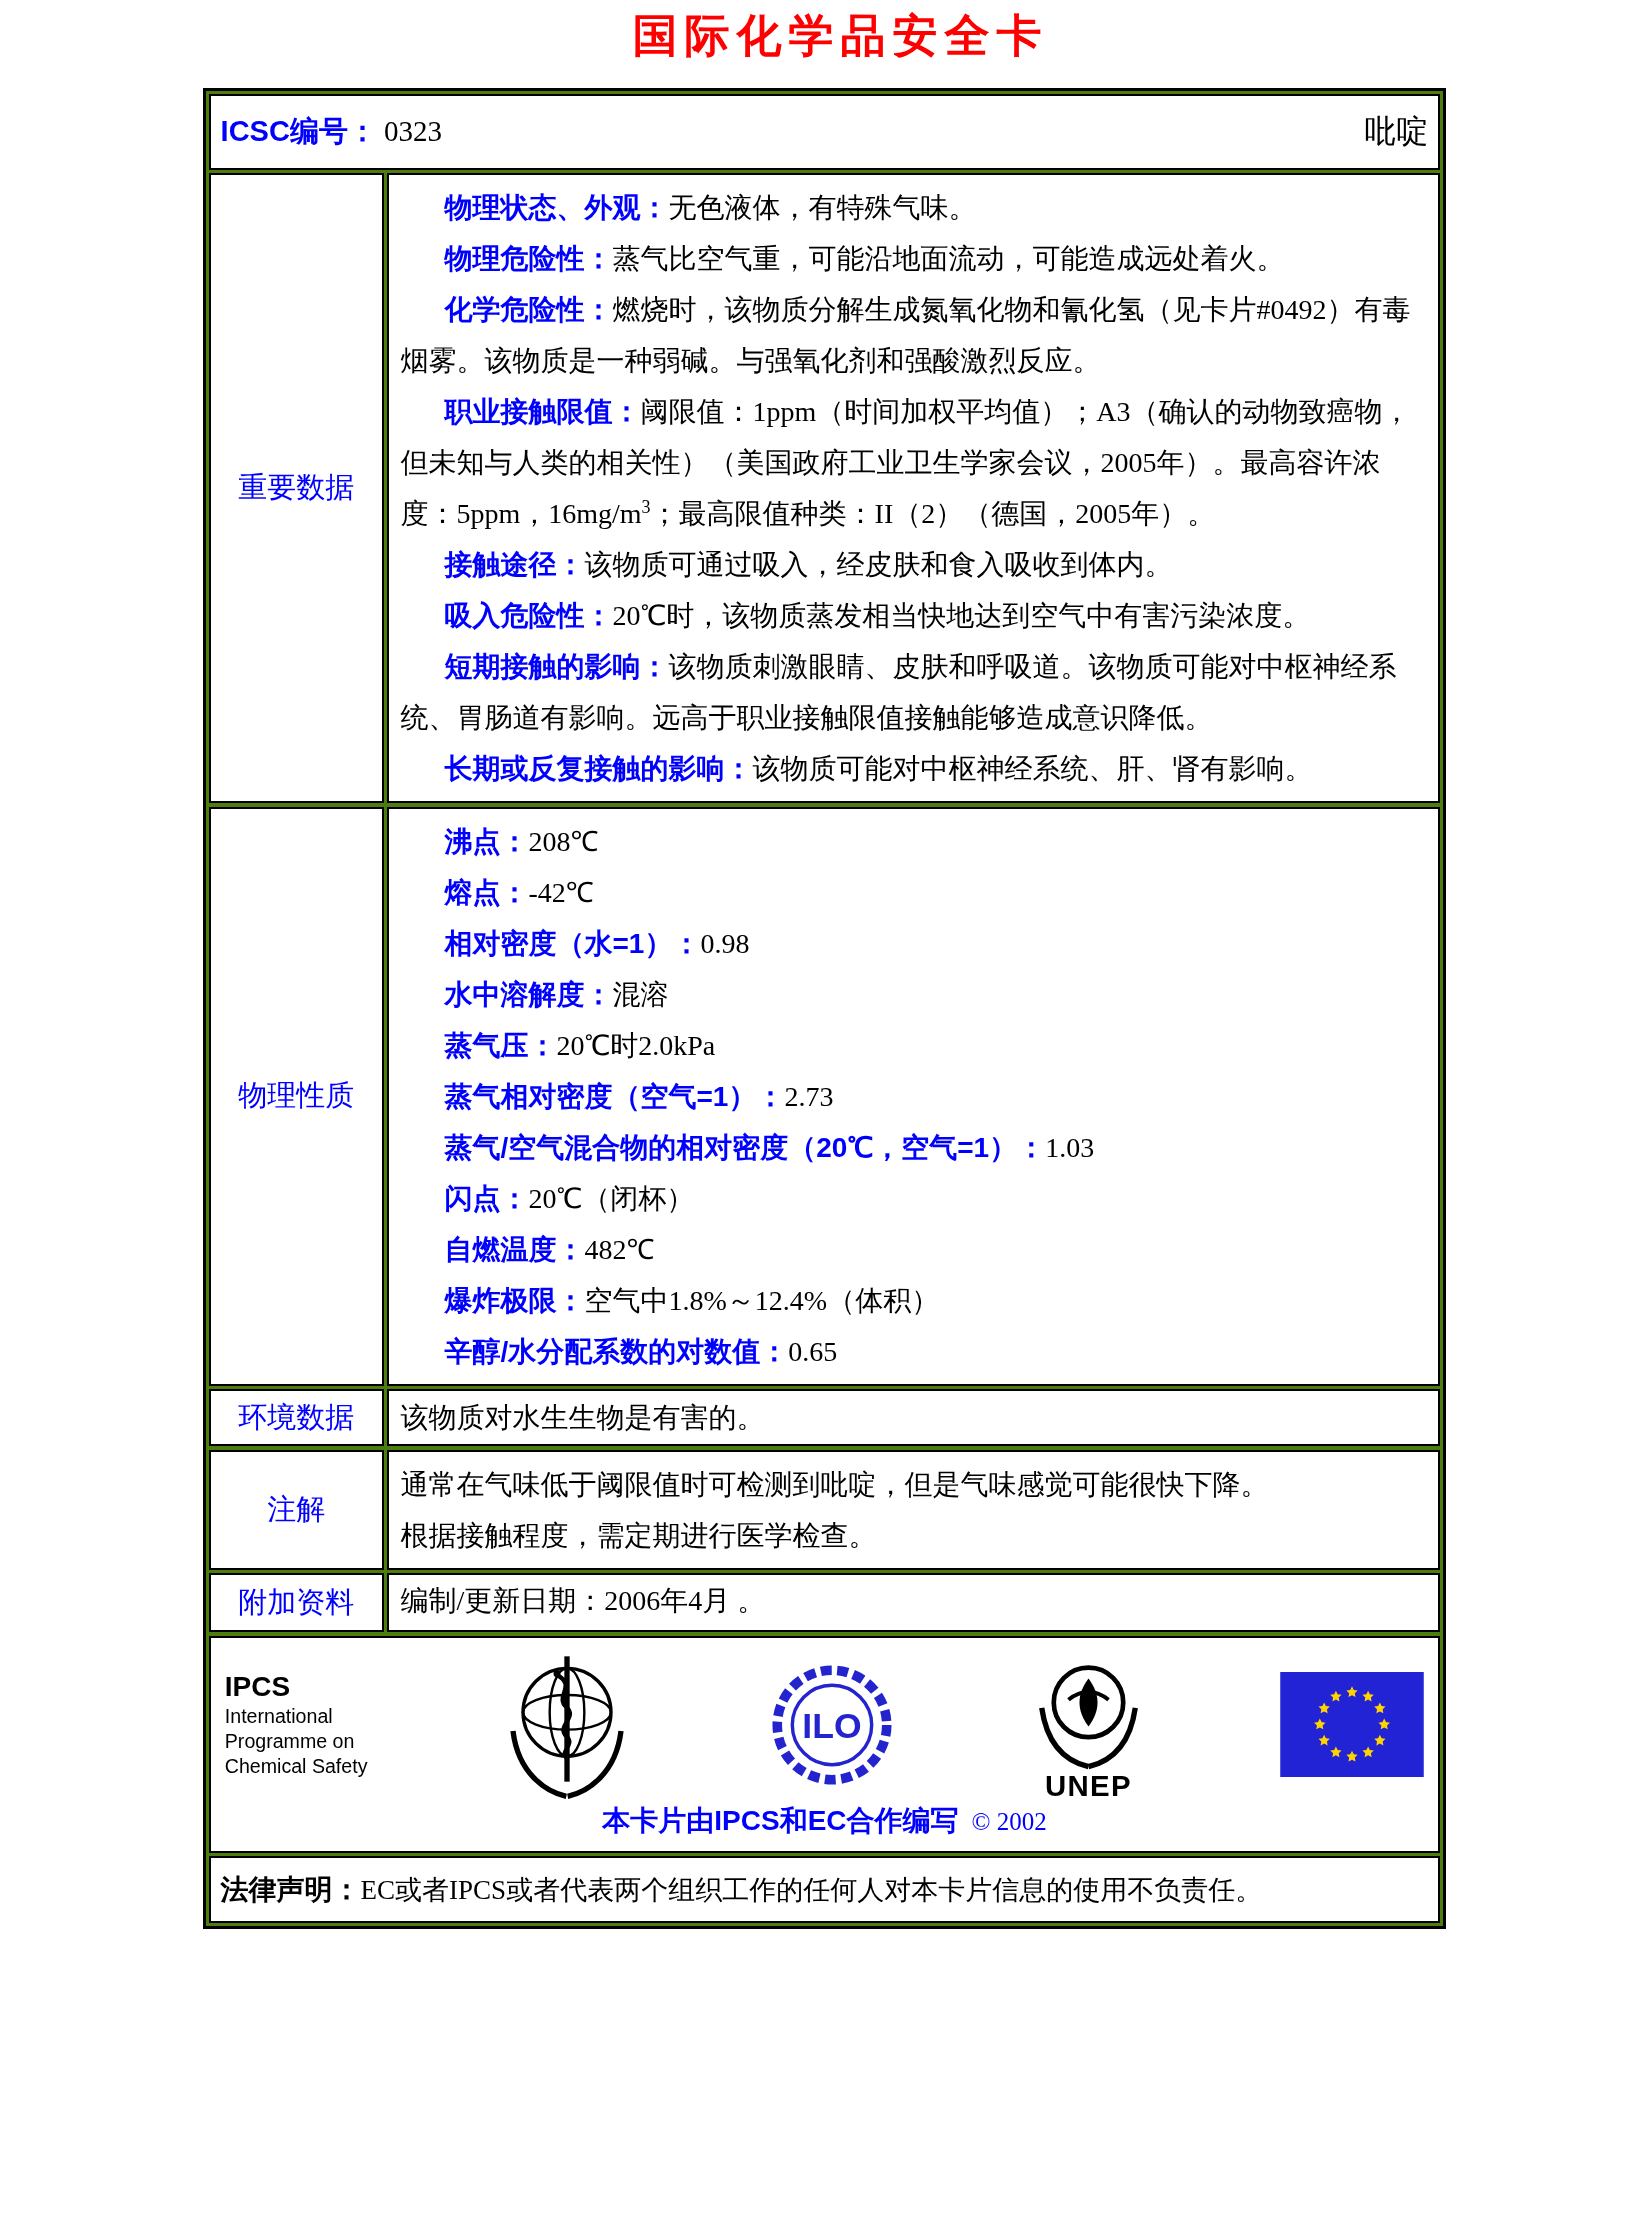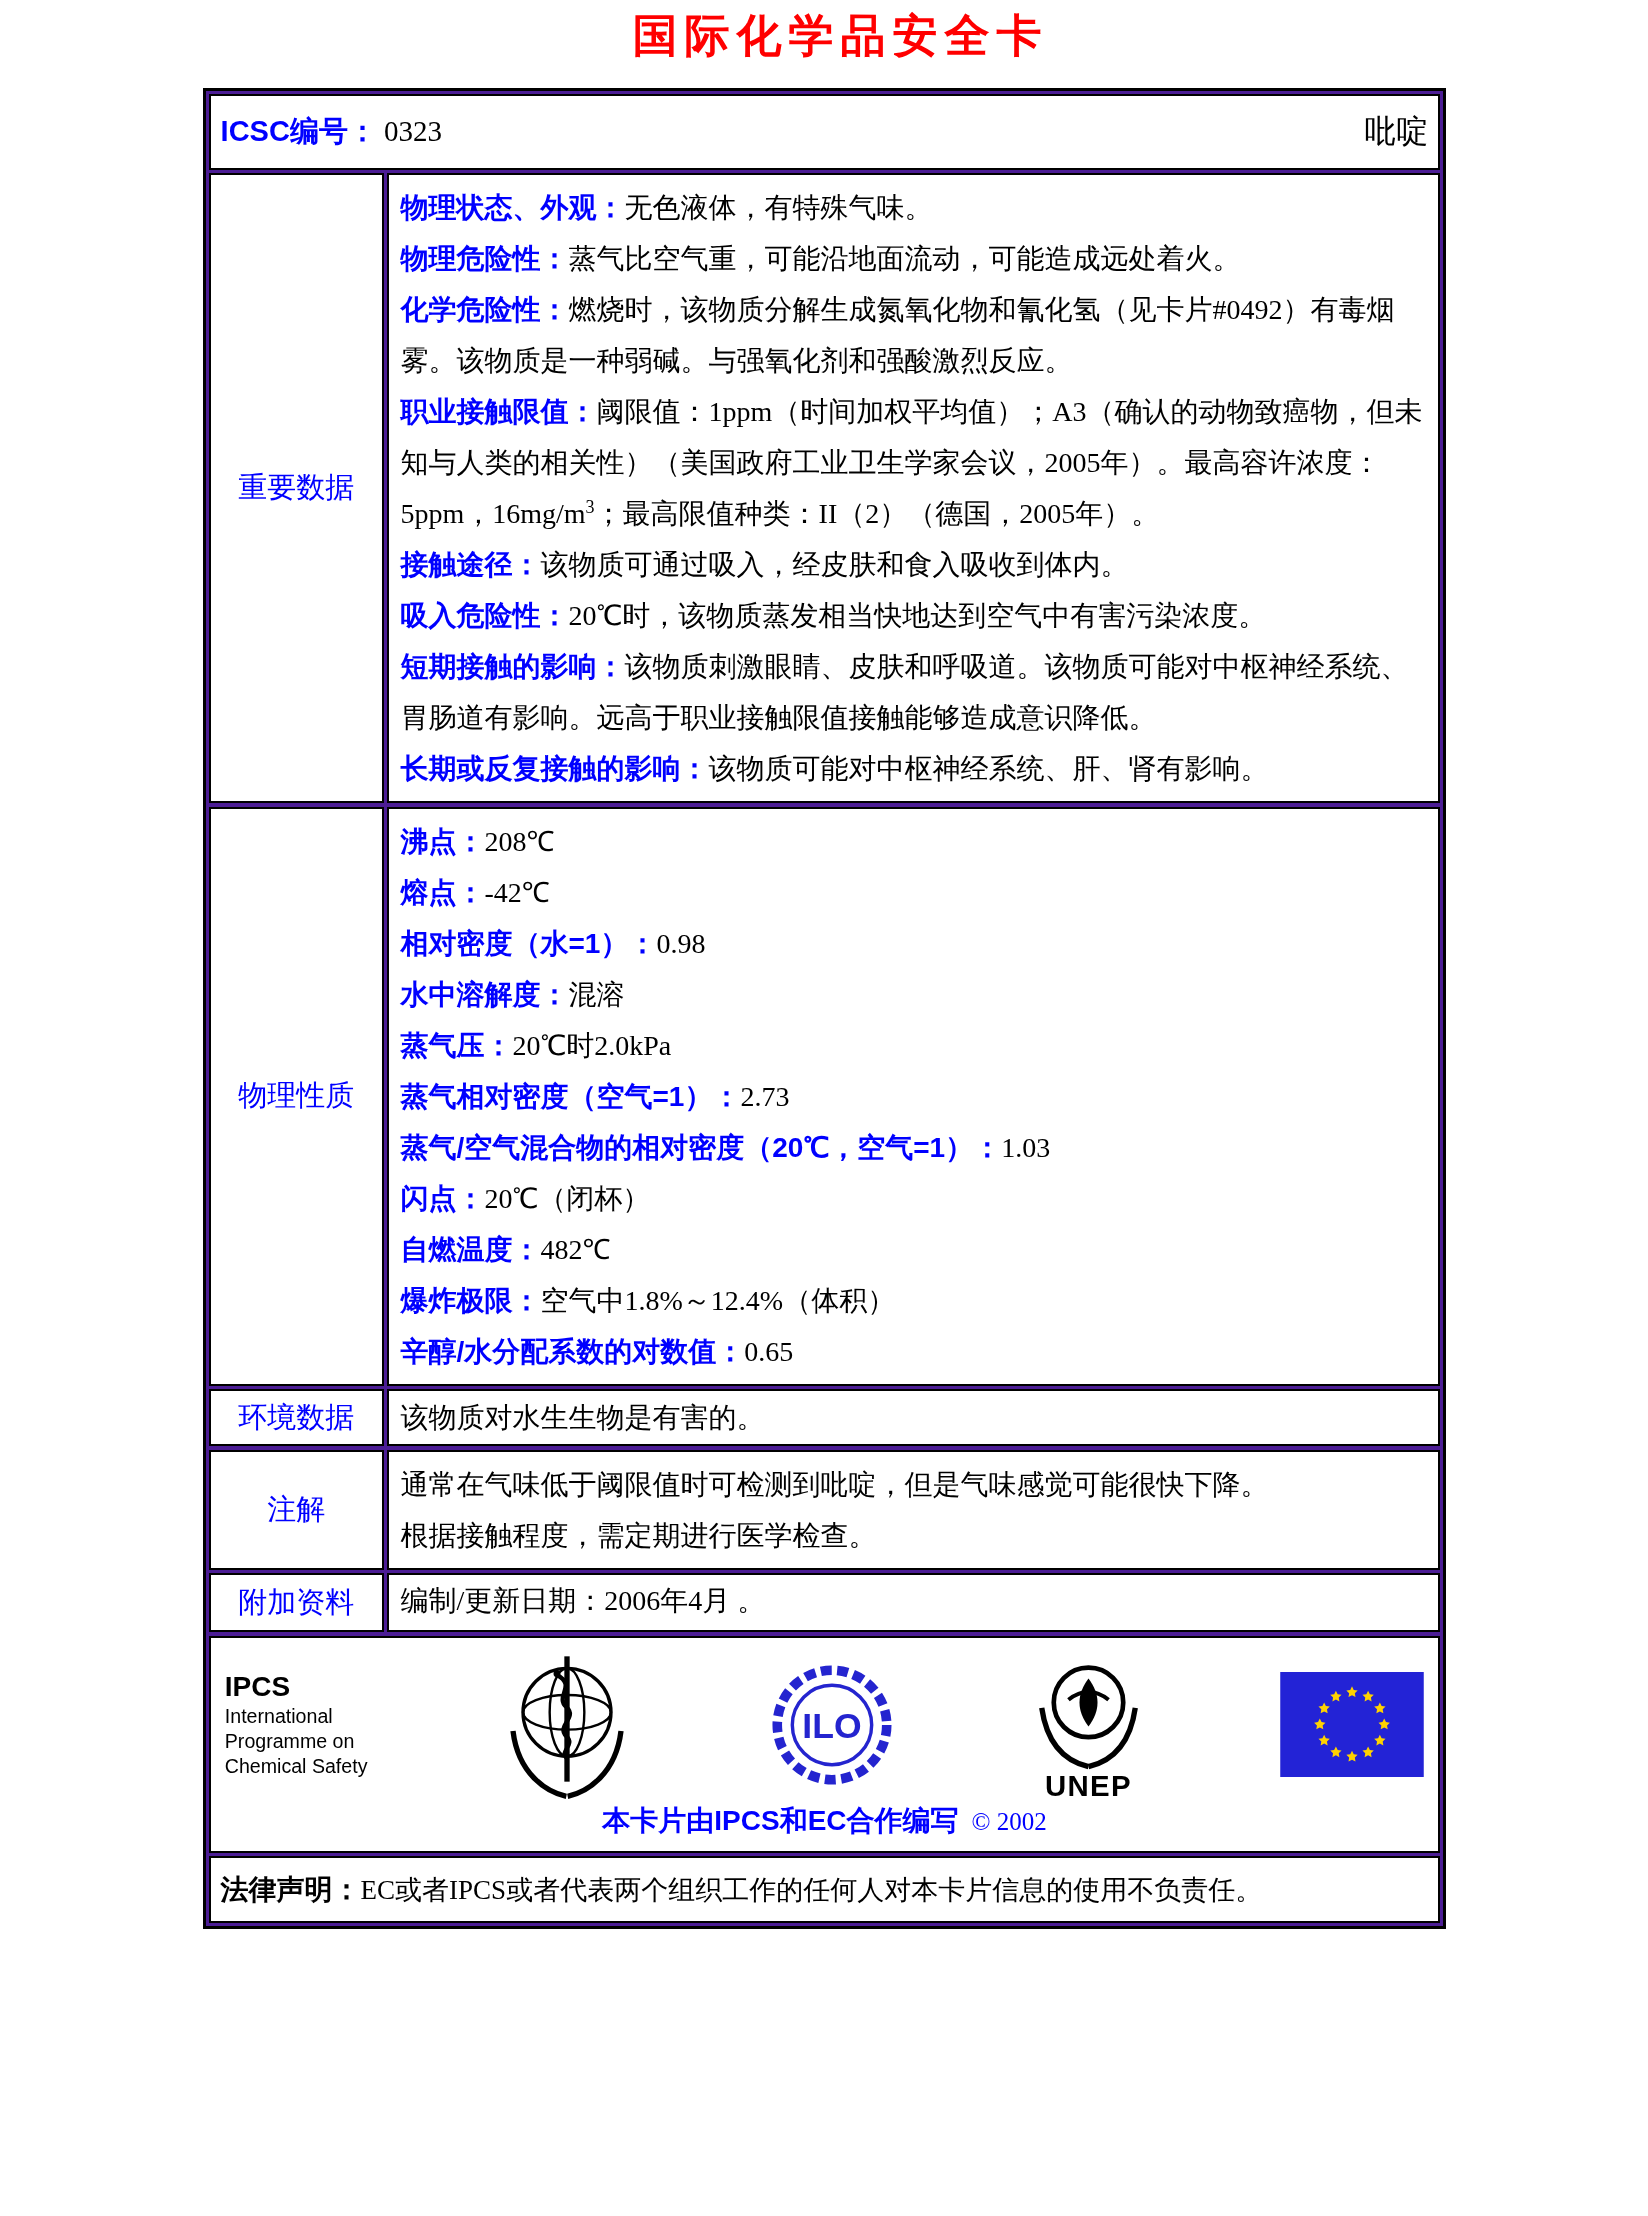--- a/index.html
+++ b/index.html
@@ -2,38 +2,38 @@
 <html style="font-size:11.2px"><head>
 <meta charset="utf-8">
 <style>
   html,body{margin:0;padding:0;background:#ffffff;}
   .page{position:relative;width:1649px;height:2216px;background:#ffffff;overflow:hidden;
         font-family:"Liberation Sans",sans-serif;}
   .title{position:absolute;top:5.6px;left:16px;width:100%;text-align:center;
          font-size:45px;font-weight:bold;color:#ff0000;letter-spacing:7px;
          font-family:"Liberation Sans",sans-serif;}
   .card{position:absolute;left:203px;top:88px;width:1243px;border:3.5px solid #000;
-        padding:2.8px;background:#4c1d95;display:flex;flex-direction:column;gap:3.5px;box-sizing:border-box;}
+        padding:2.8px;background:#4d7c0f;display:flex;flex-direction:column;gap:3.5px;box-sizing:border-box;}
   .row{display:flex;gap:3.5px;}
   .cell{border:2.1px solid #000;background:#fff;box-sizing:border-box;}
   
   .header-cell{flex:1;display:flex;align-items:center;justify-content:space-between;
                height:76px;padding:0 9.8px;}
   .icsc-label{color:#0000ff;font-weight:bold;font-size:29px;}
   .icsc-number{color:#000;font-size:29px;font-family:"Liberation Serif",serif;}
   .chem-name{color:#000;font-size:32px;font-family:"Liberation Serif",serif;}
   .header-left{display:flex;align-items:center;gap:7px;}
   
   .label-cell{flex:0 0 175px;display:flex;align-items:center;justify-content:center;
               color:#0000ff;font-weight:normal;font-size:29px;text-align:center;}
   
   .body-cell{flex:1;padding:7px 11.2px;font-size:28px;line-height:51px;
              font-family:"Liberation Serif",serif;color:#000;}
   .body-cell p{margin:0;}
-  .f-label{color:#0000ff;font-weight:bold;font-family:"Liberation Sans",sans-serif;}
+  .f-label{color:#0000ff;font-weight:bold;font-family:"Liberation Sans",sans-serif;margin-left:44px;}
   .f-text{color:#000;font-family:"Liberation Serif",serif;}
   sup.sup{font-size:18px;line-height:0;}
   .env-cell{display:flex;align-items:center;min-height:57px;padding-top:0;padding-bottom:0;}
   .notes-cell{min-height:109px;display:flex;flex-direction:column;justify-content:center;}
   .add-cell{display:flex;align-items:center;min-height:57px;padding-top:0;padding-bottom:4px;}
   
   .logos-cell{flex:1;padding:9.8px 14px 7px 14px;min-height:188px;
               display:flex;flex-direction:column;justify-content:space-between;}
   .logos-strip{display:flex;align-items:center;justify-content:space-between;}
   .ipcs-block{color:#000;}

